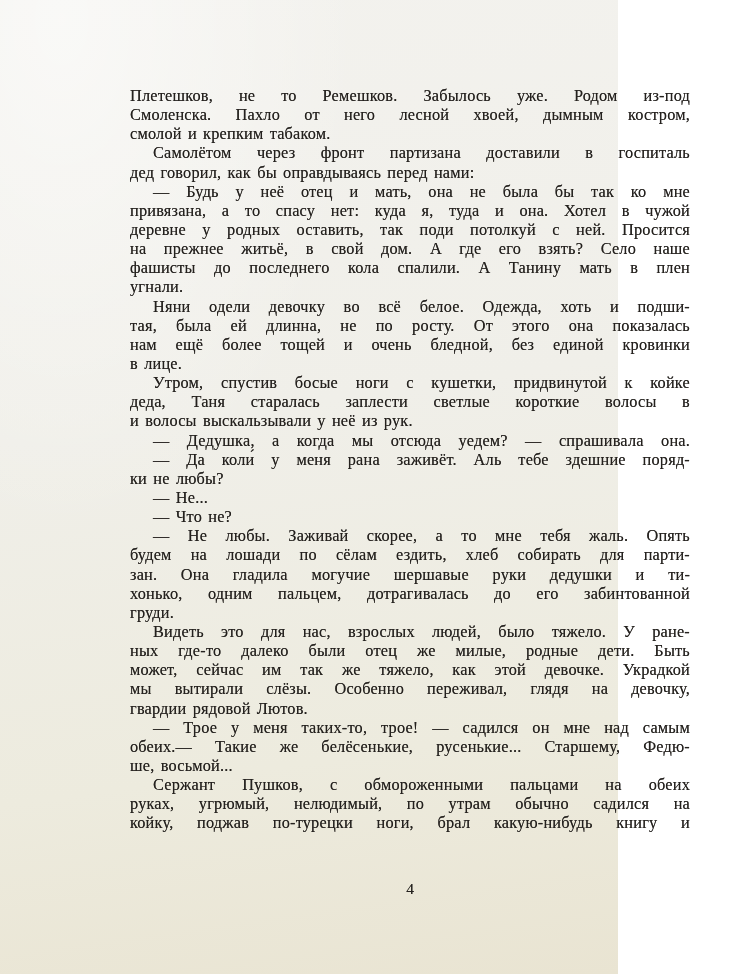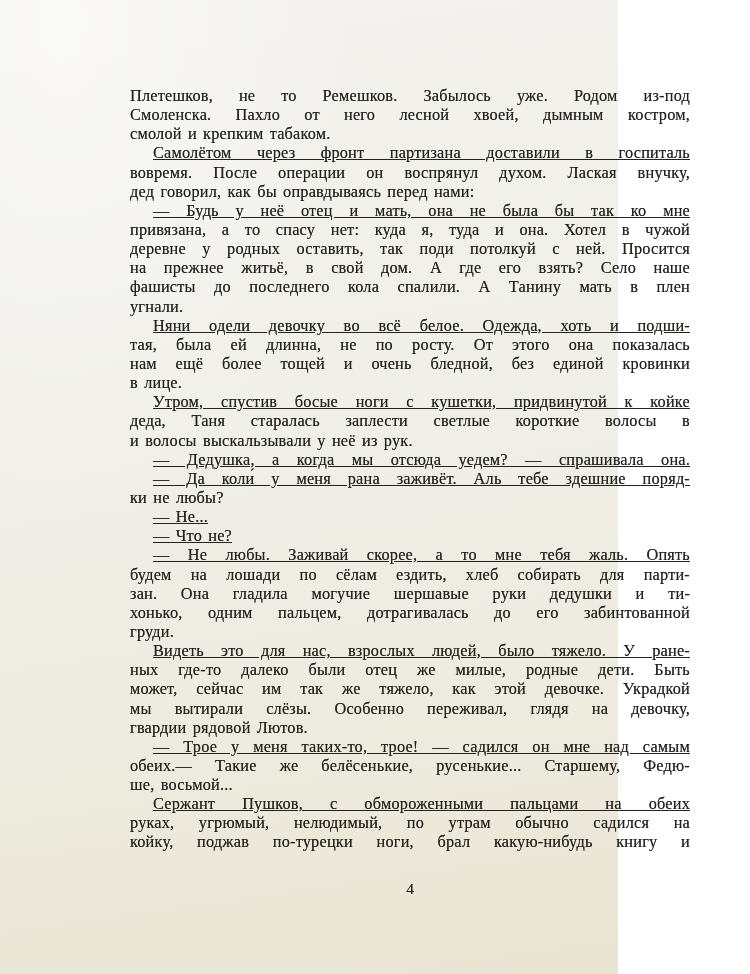--- a/index.html
+++ b/index.html
@@ -37,21 +37,20 @@
     text-align: justify;
     text-align-last: justify;
     white-space: nowrap;
     overflow: visible;
   }
   .ln.end {
     text-align-last: left;
   }
   .ln.ind {
     text-indent: 23px;
-    text-decoration: underline;
   }
   .pageno {
     position: absolute;
     left: 130px;
     top: 879px;
     width: 560px;
     text-align: center;
     color: var(--ink, #24211e);
     font-size: 15.5px;
     line-height: 19px;
@@ -65,21 +64,20 @@
   <div class="text-block">
 
     <div class="para">
       <div class="ln">Плетешков, не то Ремешков. Забылось уже. Родом из-под</div>
       <div class="ln">Смоленска. Пахло от него лесной хвоей, дымным костром,</div>
       <div class="ln end">смолой и крепким табаком.</div>
     </div>
 
     <div class="para">
       <div class="ln ind">Самолётом через фронт партизана доставили в госпиталь</div>
-      <div class="ln">вовремя. После операции он воспрянул духом. Лаская внучку,</div>
       <div class="ln end">дед говорил, как бы оправдываясь перед нами:</div>
     </div>
 
     <div class="para">
       <div class="ln ind">— Будь у неё отец и мать, она не была бы так ко мне</div>
       <div class="ln">привязана, а то спасу нет: куда я, туда и она. Хотел в чужой</div>
       <div class="ln">деревне у родных оставить, так поди потолкуй с ней. Просится</div>
       <div class="ln">на прежнее житьё, в свой дом. А где его взять? Село наше</div>
       <div class="ln">фашисты до последнего кола спалили. А Танину мать в плен</div>
       <div class="ln end">угнали.</div>

